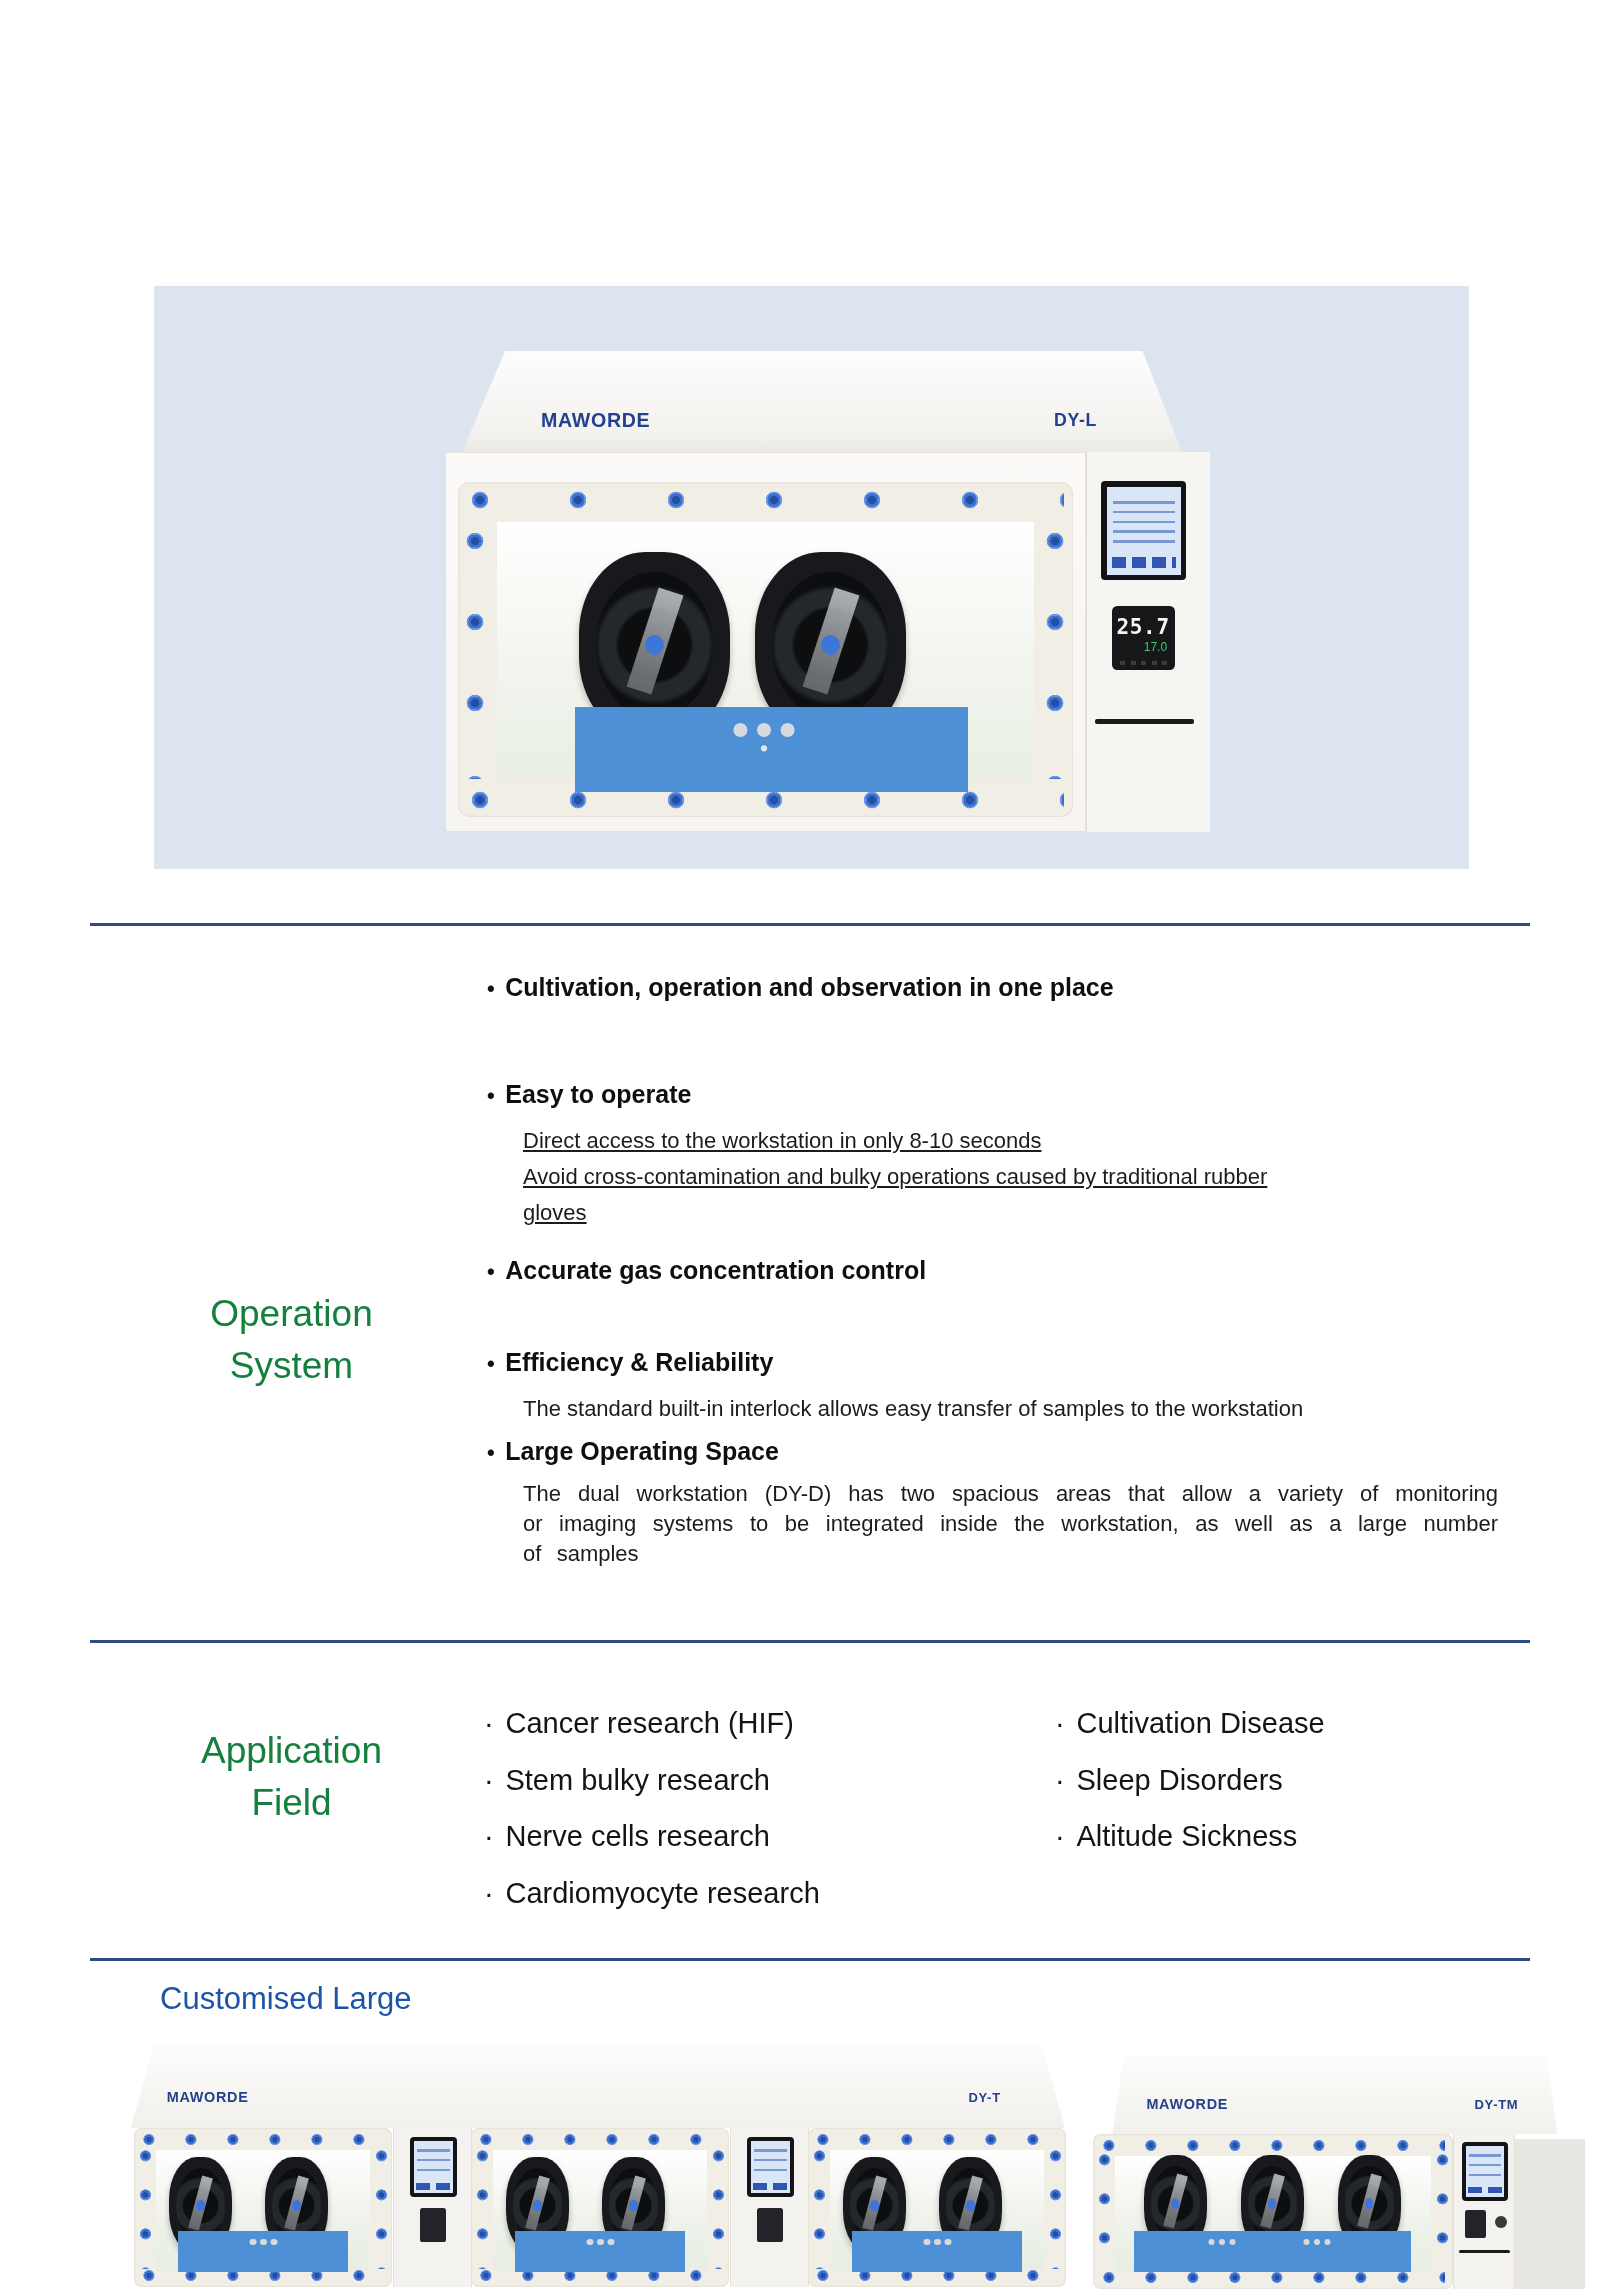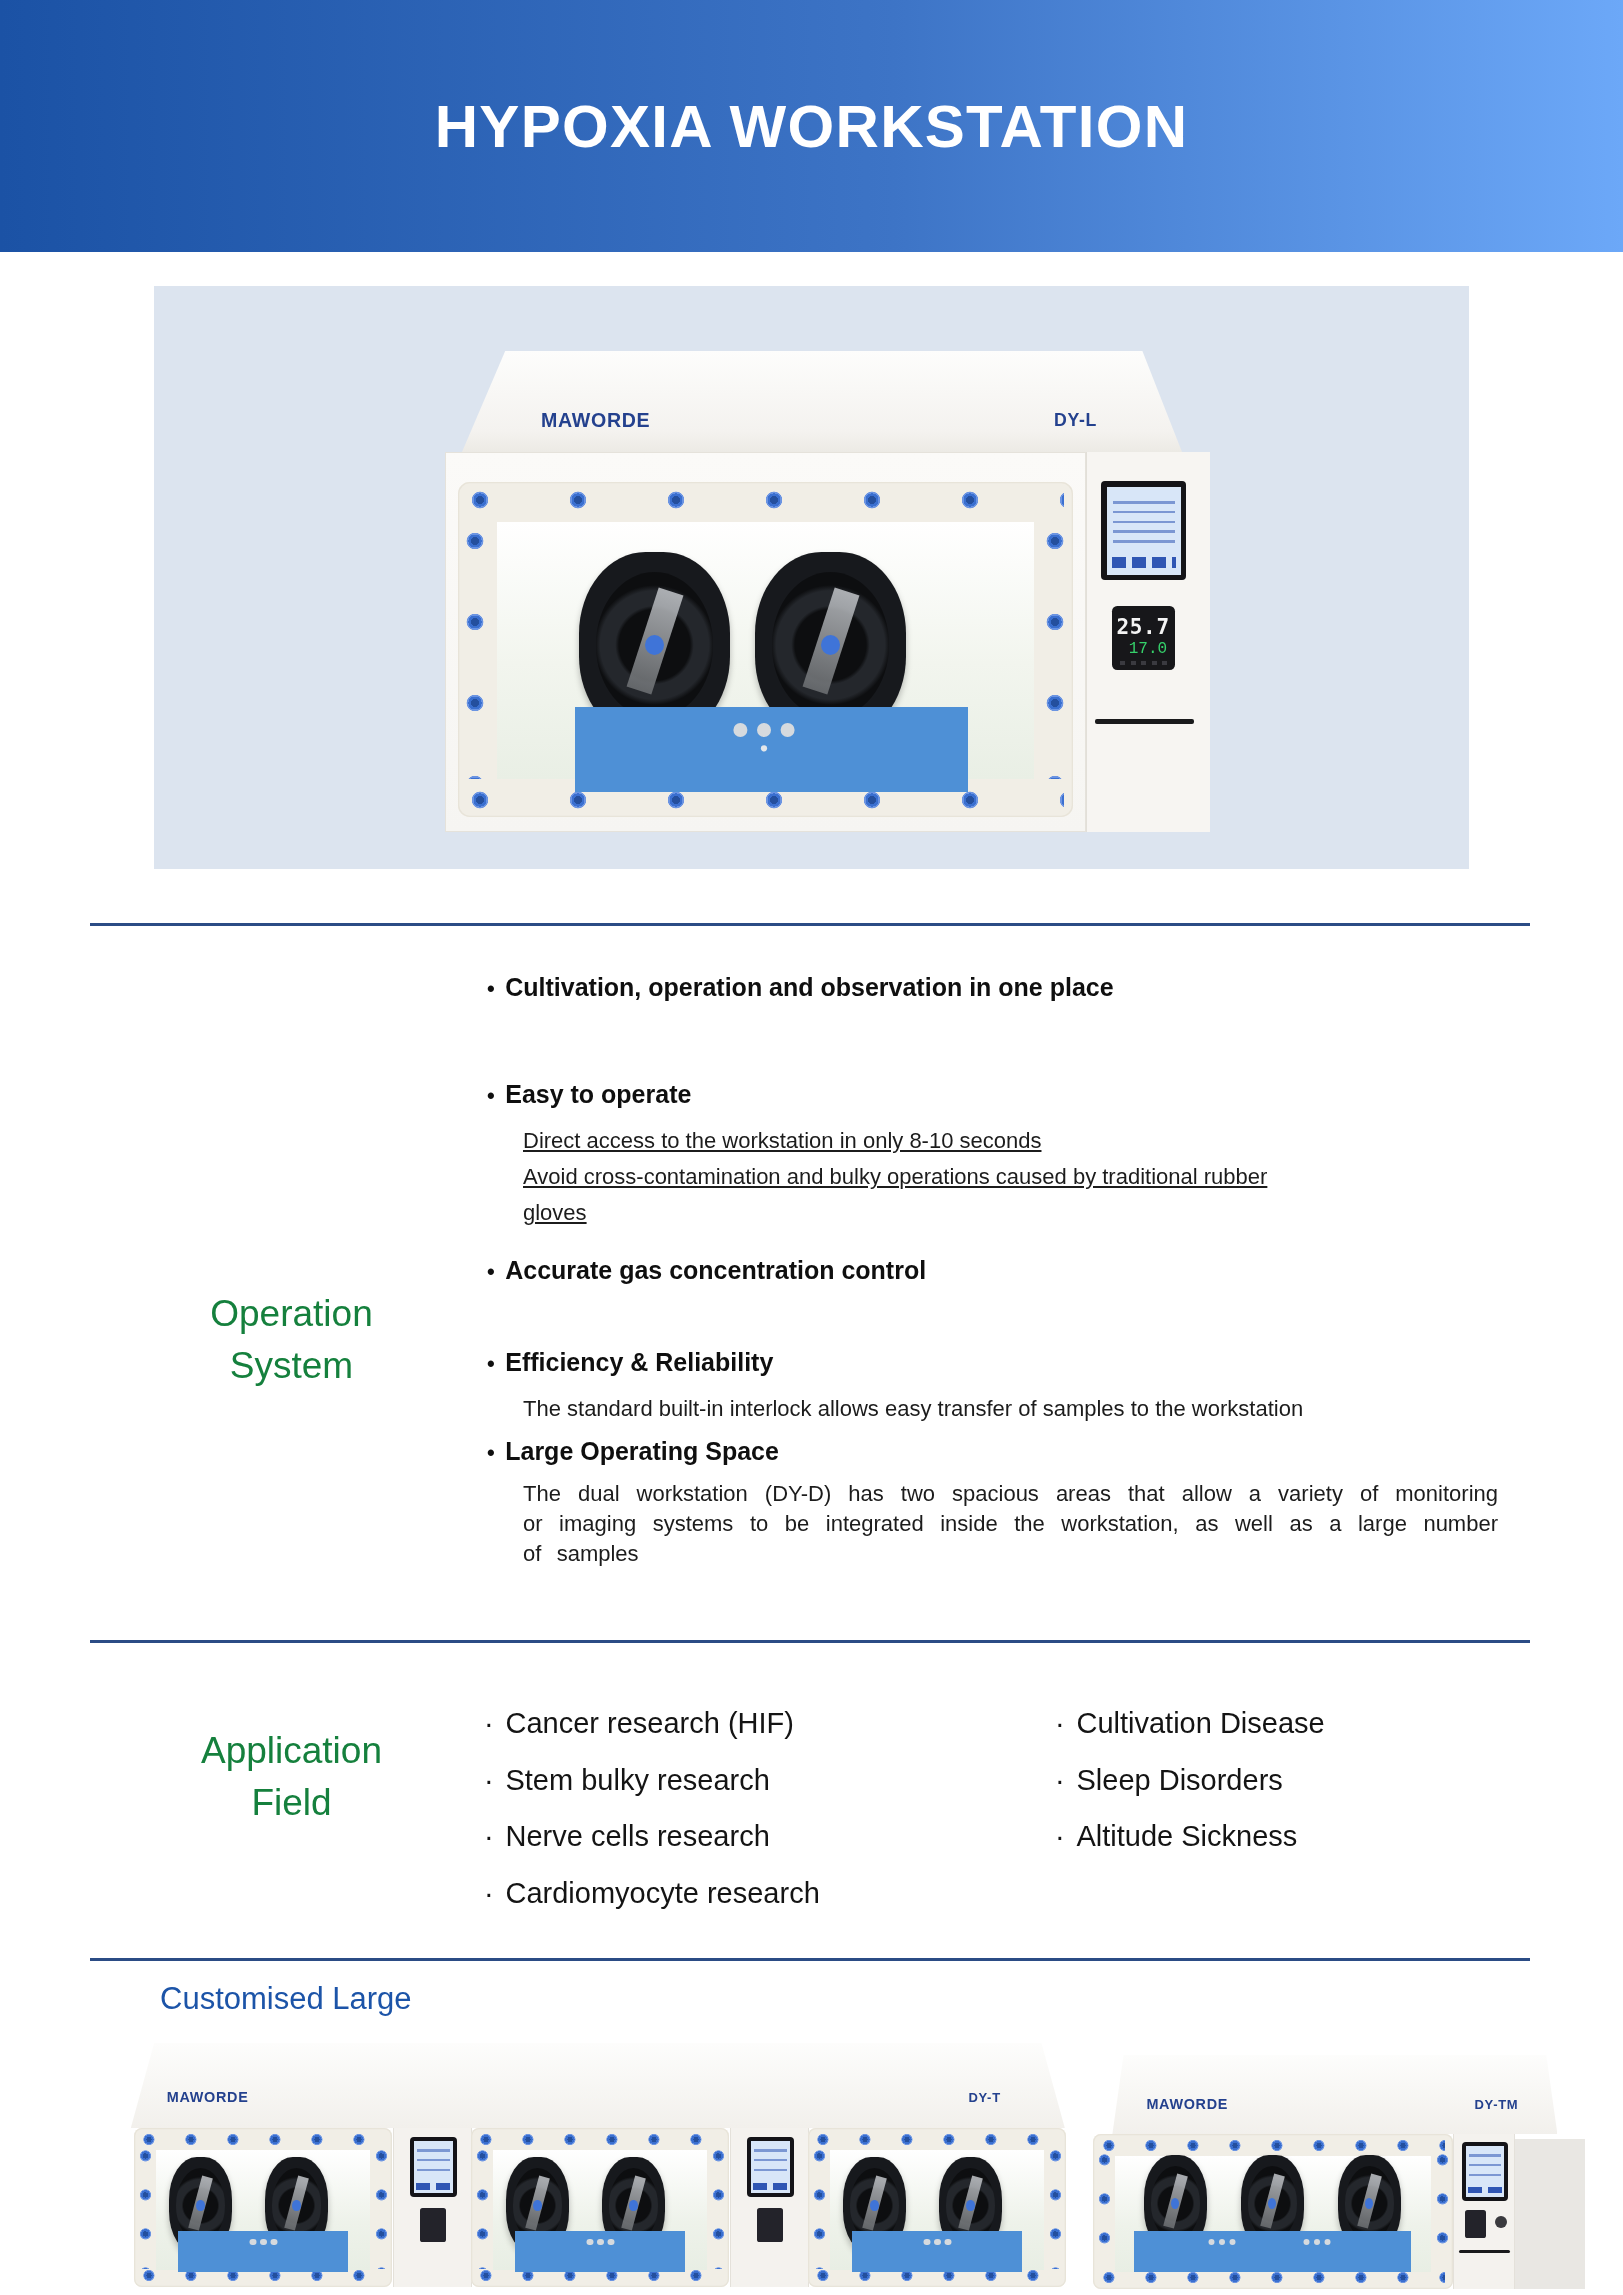--- a/index.html
+++ b/index.html
@@ -47,21 +47,21 @@
   .tower { position:absolute; background:#f7f5f2; border-left:0.7px solid #e2dfd8; }
   .ts { position:absolute; background:#141418; border-radius:3.9px; padding:5.9px; }
   .ts-screen { position:relative; width:100%; height:100%; background:#d8e6f8; overflow:hidden; }
   .ts-lines { position:absolute; left:8%; right:8%; top:16%; height:48%;
            background:repeating-linear-gradient(180deg,rgba(47,86,180,.55) 0 2.6px,transparent 2.6px 9.8px); }
   .ts-btns { position:absolute; left:6%; right:6%; bottom:7%; height:13%;
            background:repeating-linear-gradient(90deg,#2f56b4 0 14.4px,transparent 14.4px 20px); }
   .temp { position:absolute; background:#17171a; border-radius:5.2px; }
   .temp .t1 { position:absolute; left:0; right:5.2px; top:9.2px; text-align:right; color:#f4f4f4;
            font-family:"DejaVu Sans Mono",monospace; font-size:21px; font-weight:700; letter-spacing:0.7px; }
-  .temp .t2 { position:absolute; right:7.9px; top:34px; color:#35d06a; font-family:Liberation Mono, monospace; font-size:16px; }
+  .temp .t2 { position:absolute; right:7.9px; top:34px; color:#35d06a; font-family:Liberation Sans, sans-serif; font-size:12px; }
   .temp::after { content:""; position:absolute; left:7.9px; bottom:5.2px; right:7.9px; height:3.9px;
            background:repeating-linear-gradient(90deg,#3a3a40 0 5.2px,transparent 5.2px 10.5px); }
   .vent { position:absolute; background:#1a1a1c; border-radius:2px; }
 
   
   .kh { position:absolute; height:19.6px;
         background-image:radial-gradient(circle at 13px 9.8px,#244f9e 0 3.9px,#3a6fd0 3.9px 6.5px,#6b94e2 6.5px 7.9px,transparent 8.5px);
         background-size:98px 19.6px; background-repeat:repeat-x; }
   .kv { position:absolute; width:19.6px;
         background-image:radial-gradient(circle at 9.8px 13px,#244f9e 0 3.9px,#3a6fd0 3.9px 6.5px,#6b94e2 6.5px 7.9px,transparent 8.5px);
@@ -108,23 +108,20 @@
   .mini-tower { position:absolute; background:#f4f2ee; border-left:0.7px solid #e4e1da; border-right:0.7px solid #e4e1da; }
   .plate { position:absolute; background:#23232a; border-radius:2.6px; }
   .keyhole { position:absolute; width:11.8px; height:11.8px; border-radius:50%; background:#3a3a3e; }
   .sidepanel { position:absolute; background:#e9e7e3; }
 </style>
 </head>
 <body>
 
 <div id="page">
 
-  <div class="header">
-    <h1>HYPOXIA WORKSTATION</h1>
-  </div>
 
   <div class="hero">
     <div class="lid">
       <span class="brand">MAWORDE</span>
       <span class="model">DY-L</span>
     </div>
     <div class="cab-body"></div>
     <div class="frame"></div>
     <div class="glass"></div>
     <div class="outlet"></div>

